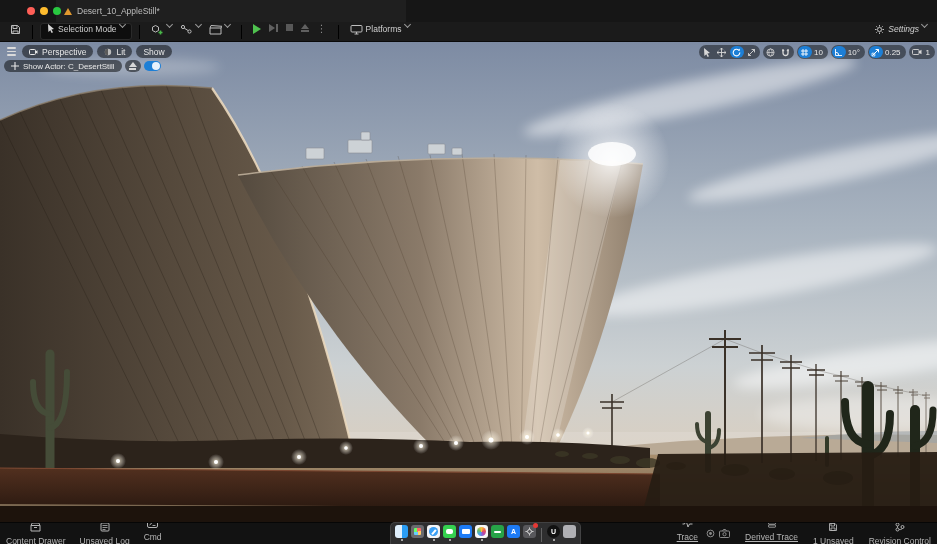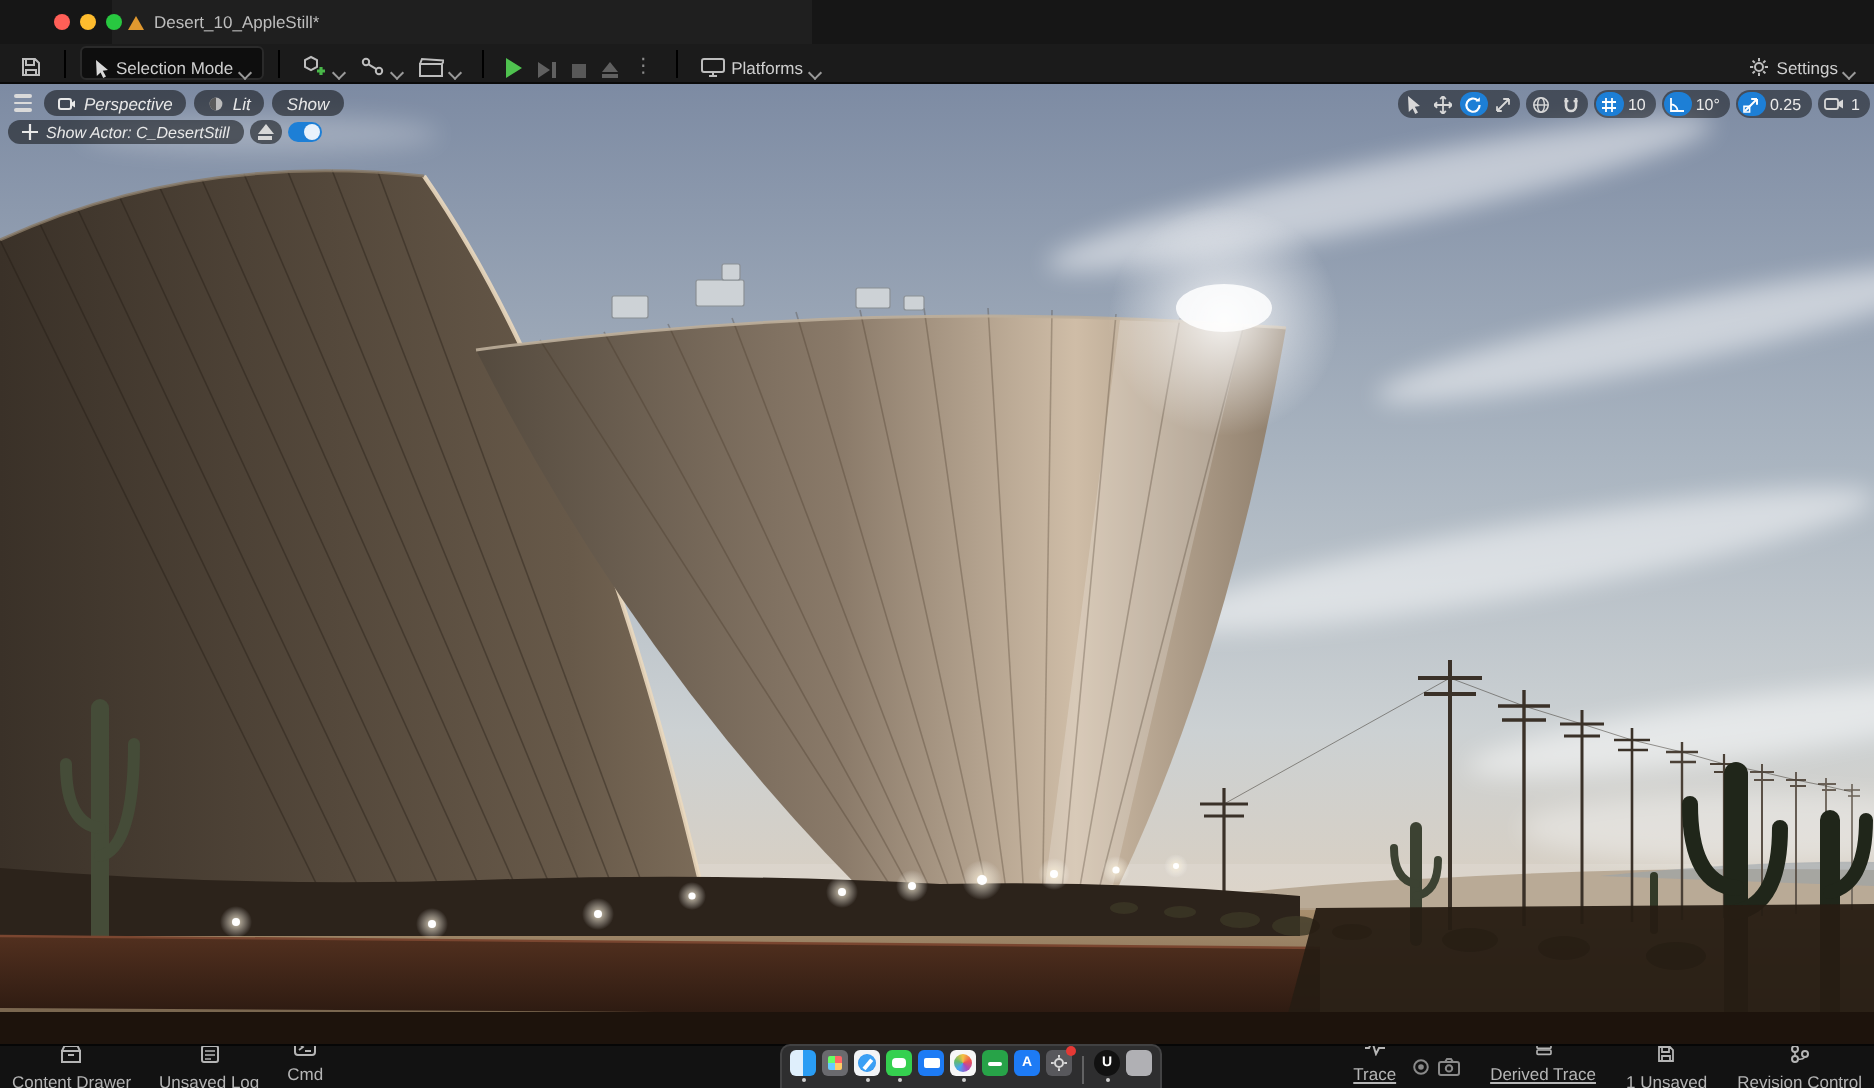--- a/index.html
+++ b/index.html
@@ -11,42 +11,42 @@
   .tlight{width:8px;height:8px;border-radius:50%;}
   .tab{position:absolute;left:56px;top:0;width:342px;height:22px;background:#1f1f1f;
        display:flex;align-items:center;gap:5px;padding-left:8px;}
   .warn-tri{width:0;height:0;border-left:4px solid transparent;border-right:4px solid transparent;
             border-bottom:7px solid #e0982f;}
   .tab-title{font-size:8.5px;color:#bdbdbd;}
   
   .toolbar{position:absolute;left:0;top:22px;width:937px;height:20px;background:#1b1b1b;
            display:flex;align-items:center;padding:0 6px;box-sizing:border-box;border-bottom:1px solid #0a0a0a;}
   .tb-sep{width:1px;height:14px;background:#000;margin:0 7px;}
-  .tb-btn{display:flex;align-items:flex-end;gap:3px;height:15px;padding:0 4px;border-radius:3px;
+  .tb-btn{display:flex;align-items:flex-start;gap:3px;height:15px;padding:0 4px;border-radius:3px;
           font-size:8.5px;color:#cfcfcf;cursor:default;}
   .tb-btn.boxed{background:#0e0e0e;border:1px solid #2a2a2a;padding:0 6px;}
   .chev{width:4px;height:4px;border-right:1px solid #9a9a9a;border-bottom:1px solid #9a9a9a;
         transform:rotate(45deg);margin-top:-2px;display:inline-block;flex:0 0 auto;}
   .micon{display:inline-flex;align-items:center;justify-content:center;}
   .micon svg{display:block;}
   .play-tri{width:0;height:0;border-top:5px solid transparent;border-bottom:5px solid transparent;border-left:8px solid #4fc24f;}
   .skip-wrap{display:flex;align-items:center;gap:1px;opacity:.55;}
   .skip-tri{width:0;height:0;border-top:4px solid transparent;border-bottom:4px solid transparent;border-left:6px solid #9a9a9a;}
   .skip-bar{width:2px;height:8px;background:#9a9a9a;}
   .stop-sq{width:7px;height:7px;background:#8a8a8a;opacity:.55;}
   .eject{display:flex;flex-direction:column;align-items:center;gap:1px;opacity:.55;}
   .eject-tri{width:0;height:0;border-left:4px solid transparent;border-right:4px solid transparent;border-bottom:5px solid #9a9a9a;}
   .eject-bar{width:8px;height:2px;background:#9a9a9a;}
   .kebab{font-size:10px;color:#8a8a8a;line-height:1;}
-  .tb-right{margin-left:auto;display:flex;align-items:center;}
+  .tb-right{margin-left:auto;display:flex;align-items:center;font-style:italic;}
   
   .viewport{position:absolute;left:0;top:42px;width:937px;height:480px;overflow:hidden;}
   .scene{position:absolute;left:0;top:0;}
   .vp-pill{display:flex;align-items:center;gap:4px;height:13px;padding:0 7px;border-radius:7px;
-           background:rgba(12,14,16,.55);font-size:8.5px;color:#e8e8e8;font-style:italic;}
+           background:rgba(12,14,16,.55);font-size:8.5px;color:#e8e8e8;}
   .vp-topleft{position:absolute;left:5px;top:3px;display:flex;align-items:center;gap:4px;}
   .hamb{display:flex;flex-direction:column;gap:2px;padding:2px;}
   .hamb span{width:9px;height:1.5px;background:#dadada;border-radius:1px;}
   .pilot-row{position:absolute;left:4px;top:18px;display:flex;align-items:center;gap:3px;}
   .toggle{width:17px;height:10px;border-radius:5px;background:#1d7fd6;position:relative;}
   .toggle-knob{position:absolute;right:1px;top:1px;width:8px;height:8px;border-radius:50%;background:#e8f2fc;}
   .vp-topright{position:absolute;right:2px;top:3px;display:flex;align-items:center;gap:3px;}
   .vgrp{display:flex;align-items:center;height:14px;border-radius:7px;background:rgba(12,14,16,.5);
         padding:0 1px;gap:1px;}
   .vbtn{width:14px;height:12px;border-radius:6px;display:flex;align-items:center;justify-content:center;}

